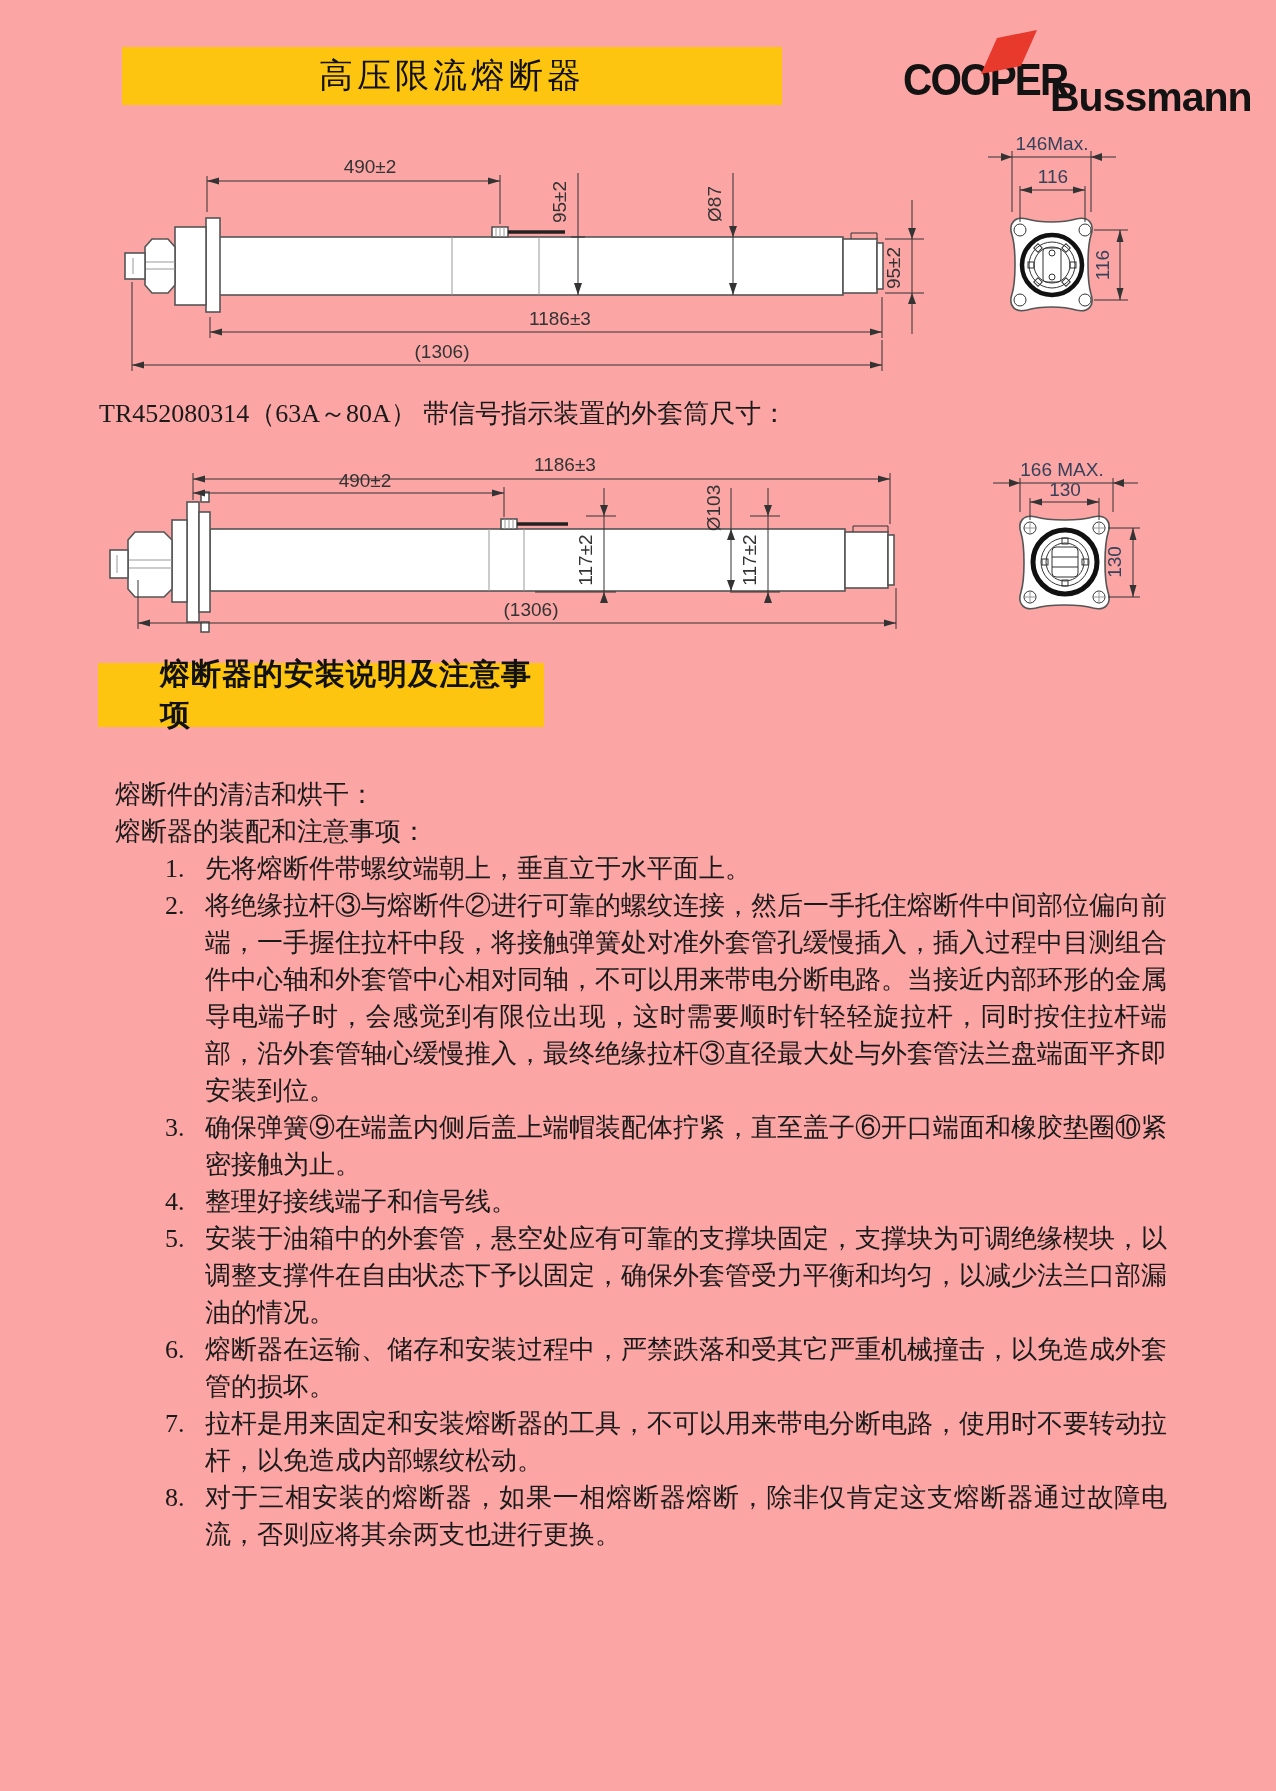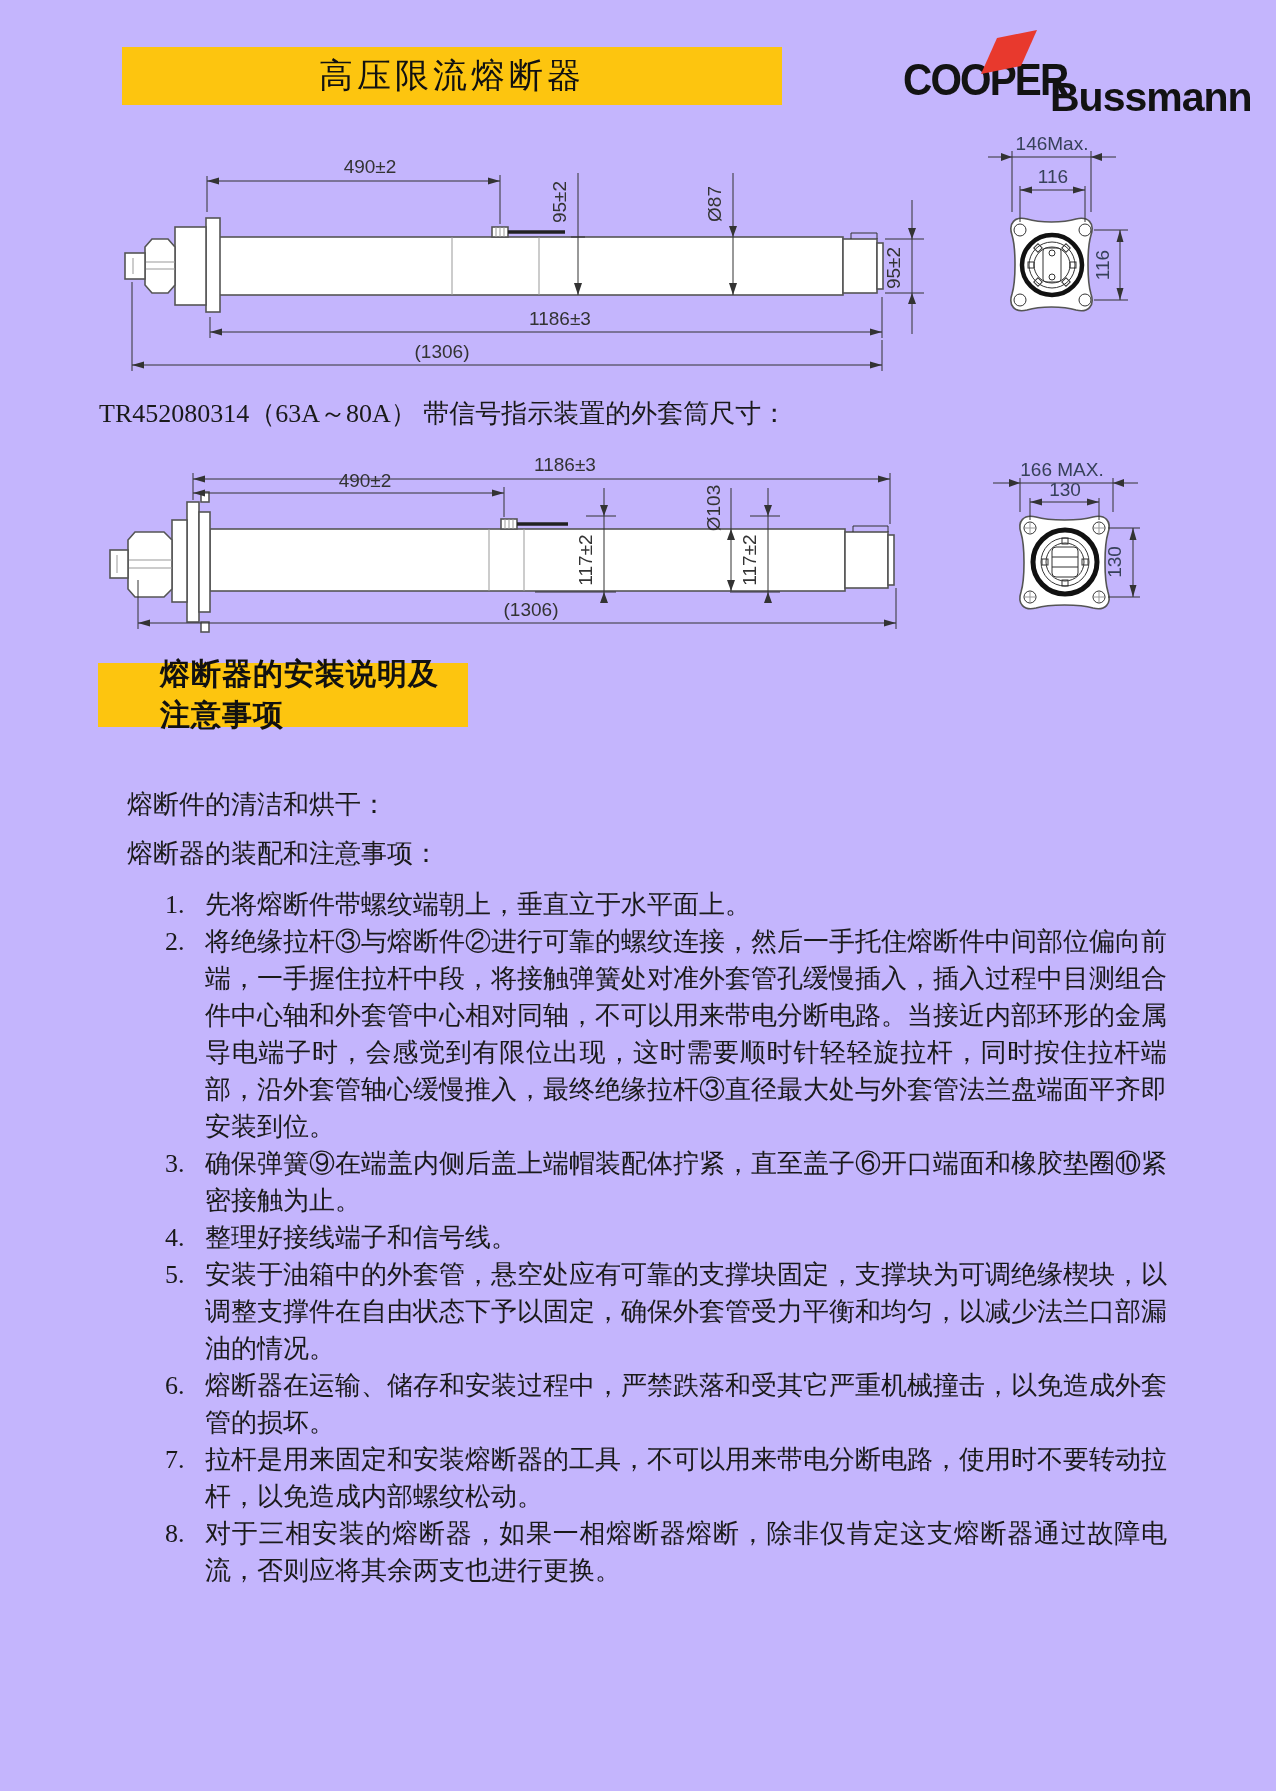--- a/index.html
+++ b/index.html
@@ -1,37 +1,37 @@
 <!DOCTYPE html>
 <html><head>
 <meta charset="utf-8">
 <style>
   html,body{margin:0;padding:0;background:#e9e9e9;}
-  #page{position:relative;width:1276px;height:1791px;background:#c4b5fd;overflow:hidden;
+  #page{position:relative;width:1276px;height:1791px;background:#fca5a5;overflow:hidden;
         font-family:"Liberation Serif","DejaVu Serif",serif;color:#1a1a1a;}
   .abs{position:absolute;}
   
   #banner1{left:122px;top:47px;width:660px;height:58px;background:#fdc50f;
            display:flex;align-items:center;justify-content:center;}
   #banner1 .t{font-size:34px;letter-spacing:4px;color:#111;}
   #logo-cooper{left:903px;top:60px;font-family:"Liberation Sans","DejaVu Sans",sans-serif;
                font-weight:900;font-size:44px;line-height:40px;color:#131313;letter-spacing:-2px;
                transform:scaleX(.92);transform-origin:left;}
   #logo-bussmann{left:1050px;top:79px;font-family:"Liberation Sans","DejaVu Sans",sans-serif;
                font-weight:700;font-size:41px;line-height:36px;color:#131313;letter-spacing:-1px;}
   
   #caption{left:99px;top:396px;width:1060px;font-size:26px;}
   
-  #banner2{left:98px;top:663px;width:370px;height:64px;background:#fdc50f;
+  #banner2{left:98px;top:663px;width:446px;height:64px;background:#fdc50f;
            display:flex;align-items:center;}
   #banner2 .t{font-family:"Liberation Sans","DejaVu Sans",sans-serif;font-weight:700;
               font-size:30px;color:#111;padding-left:62px;letter-spacing:1px;}
   
   #bodytext{left:115px;top:776px;width:1052px;font-size:26px;line-height:37px;text-align:justify;}
-  #bodytext p{margin:12px;padding:0;font-family:Liberation Mono, monospace;}
+  #bodytext p{margin:0;padding:0;}
   #p-clean-text{margin-bottom:42px;}
   .item{display:flex;}
   .item{padding-left:50px;}
   .item .num{flex:none;width:40px;}
   .item .txt{flex:1;text-align:justify;}
   
   svg text{font-family:"Liberation Sans","DejaVu Sans",sans-serif;font-size:19px;fill:#333;}
   svg text.fv{fill:#37415a;}
   .dln{stroke:#333;stroke-width:1;fill:none;}
   .oln{stroke:#555;stroke-width:1.6;fill:#fff;}

